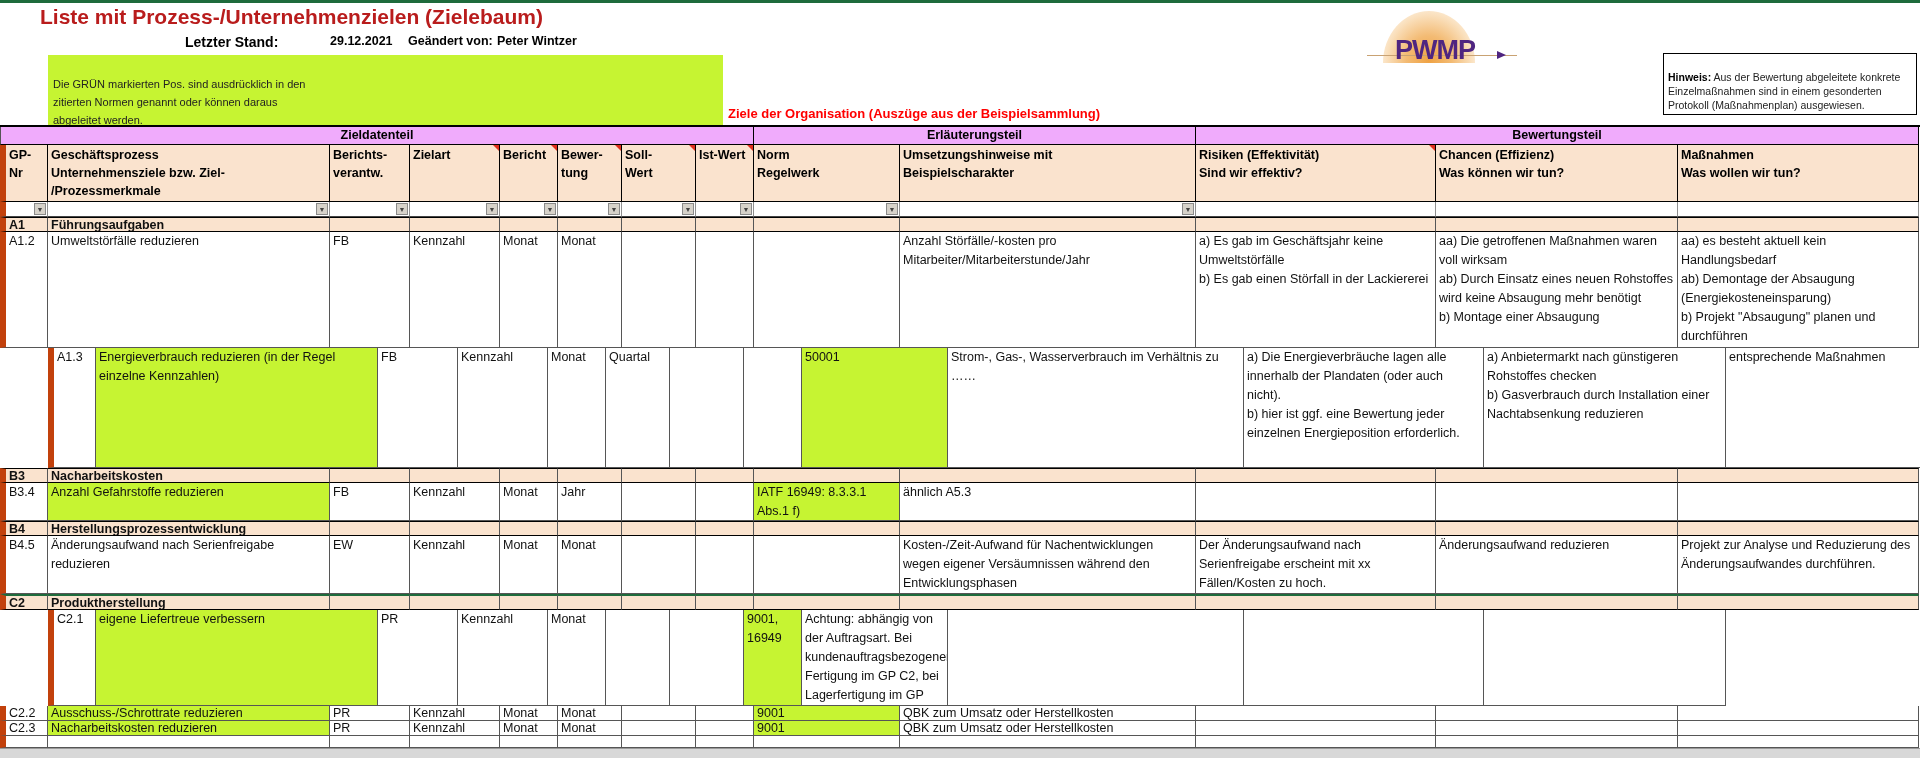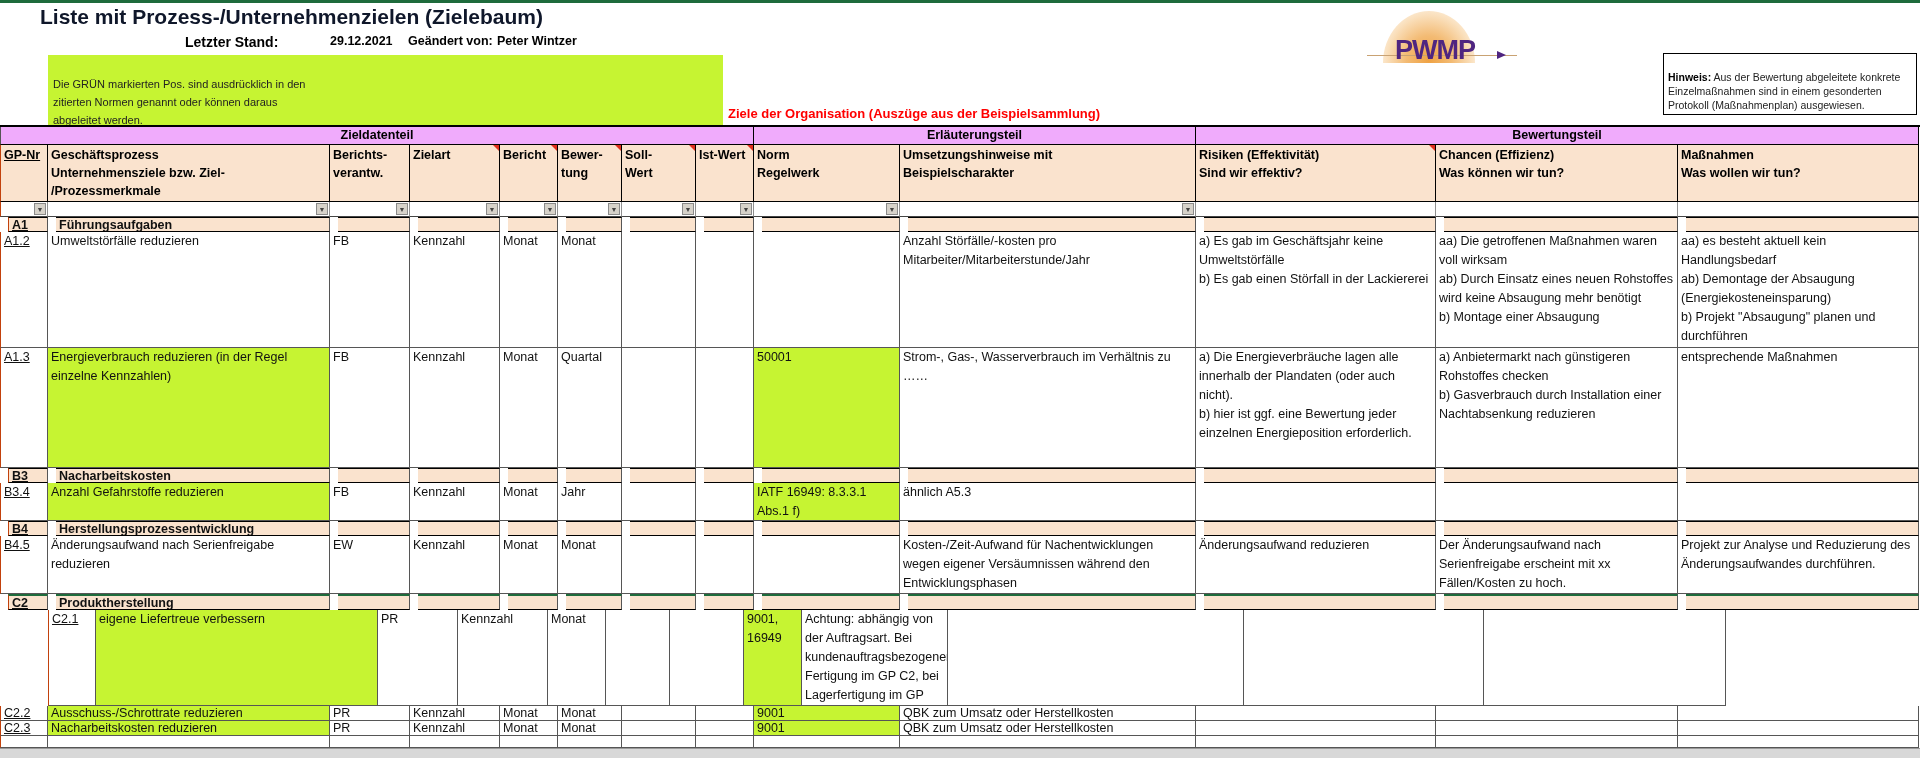--- a/index.html
+++ b/index.html
@@ -2,21 +2,21 @@
 <html><head>
 <meta charset="utf-8">
 <style>
   * { box-sizing: border-box; }
   body { margin:0; font-family:"Liberation Sans", sans-serif; background:#fff; }
   .screen { position:relative; width:1920px; height:758px; background:#fff; overflow:hidden; }
   .topbar { height:3px; background:#1E6B3C; }
 
   
   .header-zone { position:relative; height:122px; }
-  .title { position:absolute; left:40px; top:2px; font-size:21px; font-weight:bold; color:#0f172a; }
+  .title { position:absolute; left:40px; top:2px; font-size:21px; font-weight:bold; color:#b91c1c; }
   .stand-label  { position:absolute; left:185px; top:31px; font-size:14px; font-weight:bold; }
   .stand-value  { position:absolute; left:330px; top:31px; font-size:12.5px; font-weight:bold; }
   .changed-label{ position:absolute; left:408px; top:31px; font-size:12.5px; font-weight:bold; }
   .changed-value{ position:absolute; left:497px; top:31px; font-size:12.5px; font-weight:bold; }
   .green-note { position:absolute; left:48px; top:52px; width:675px; height:70px; background:#C6F432;
                 font-size:11px; line-height:18px; padding:20px 0 0 5px; white-space:pre-line; color:#222; }
   .red-caption { position:absolute; left:728px; top:103px; font-size:13px; font-weight:bold; color:#FF0000; }
 
   .logo { position:absolute; left:1375px; top:6px; width:140px; height:62px; }
   .logo-dome { position:absolute; left:8px; top:2px; width:92px; height:52px;
@@ -35,35 +35,35 @@
   .sheet { position:relative; border-top:2px solid #000; width:1920px; }
 
   .groups-row { display:grid; grid-template-columns:754px 442px 723px; height:18px; }
   .group-cell { background:#f0abfc; border-right:1px solid #000; border-bottom:1px solid #000;
                 font-size:12.5px; font-weight:bold; text-align:center; line-height:17px; color:#000; }
   .group-cell.first { border-left:1px solid #555; }
 
   .grid-row { display:grid; grid-template-columns:48px 282px 80px 90px 58px 64px 74px 58px 146px 296px 240px 242px 241px; }
   .cell { position:relative; overflow:hidden; padding:0 3px; font-size:12.5px; line-height:19px;
           white-space:pre-wrap; color:#111; border-right:1px solid #565656; border-bottom:1px solid #565656; background:#fff; }
-  .cell.first { border-left:1px solid #c2410c;text-decoration:underline; }
+  .cell.first { border-left:6px solid #c2410c; }
 
   .colhead-row { height:57px; }
   .colhead-row .cell { background:#FAE3CE; font-weight:bold; border-right:1px solid #000; border-bottom:1px solid #000;
                        line-height:18px; padding-top:1px; white-space:pre-line; color:#000; }
   .tri { position:absolute; top:0; right:0; width:0; height:0;
          border-left:6px solid transparent; border-top:6px solid #E0301E; }
 
   .grid-row.filter { }
   .grid-row.filter .cell { background:#fff; border-right:1px solid #8f8f8f; border-bottom:1px solid #444; }
   .dd-btn { position:absolute; right:1px; top:1px; width:12px; height:12px; background:#D6D2CA;
             border:1px solid #8A8A8A; display:flex; align-items:center; justify-content:center; }
   .dd-icon { font-size:7px; color:#444; line-height:1; }
 
-  .grid-row.section .cell { background:#FAE3CE; font-weight:bold; border-top:1px solid #000; border-bottom:1px solid #000;margin-left:8px; }
+  .grid-row.section .cell { background:#FAE3CE; font-weight:bold; border-top:1px solid #000; border-bottom:1px solid #000; }
   .grid-row.tight .cell { line-height:14px; }
   .grid-row.green-top .cell { border-top:2px solid #1E6B3C; }
   .cell.green { background:#C6F432; }
 
   .bottom-fill { height:12px; background:#D8D8D8; border-top:1px solid #9a9a9a; }
 </style>
 </head>
 <body>
 
 <div class="screen">
@@ -167,21 +167,21 @@
           <div class="cell">Anzahl Störfälle/-kosten pro Mitarbeiter/Mitarbeiterstunde/Jahr</div>
           <div class="cell">a) Es gab im Geschäftsjahr keine Umweltstörfälle
 b) Es gab einen Störfall in der Lackiererei</div>
           <div class="cell">aa) Die getroffenen Maßnahmen waren voll wirksam
 ab) Durch Einsatz eines neuen Rohstoffes wird keine Absaugung mehr benötigt
 b) Montage einer Absaugung</div>
           <div class="cell">aa) es besteht aktuell kein Handlungsbedarf
 ab) Demontage der Absaugung (Energiekosteneinsparung)
 b) Projekt "Absaugung" planen und durchführen</div>
         </div>
-        <div class="grid-row data" style="height: 120px;">
+        <div class="grid-row data" style="height: 120px; padding-left: 48px;">
           <div class="cell first">A1.3</div>
           <div class="cell green">Energieverbrauch reduzieren (in der Regel einzelne Kennzahlen)</div>
           <div class="cell">FB</div>
           <div class="cell">Kennzahl</div>
           <div class="cell">Monat</div>
           <div class="cell">Quartal</div>
           <div class="cell"></div>
           <div class="cell"></div>
           <div class="cell green">50001</div>
           <div class="cell">Strom-, Gas-, Wasserverbrauch im Verhältnis zu ……</div>
@@ -240,22 +240,22 @@
           <div class="cell first">B4.5</div>
           <div class="cell">Änderungsaufwand nach Serienfreigabe reduzieren</div>
           <div class="cell">EW</div>
           <div class="cell">Kennzahl</div>
           <div class="cell">Monat</div>
           <div class="cell">Monat</div>
           <div class="cell"></div>
           <div class="cell"></div>
           <div class="cell"></div>
           <div class="cell">Kosten-/Zeit-Aufwand für Nachentwicklungen wegen eigener Versäumnissen während den Entwicklungsphasen</div>
+          <div class="cell">Der Änderungsaufwand nach Serienfreigabe erscheint mit xx Fällen/Kosten zu hoch.</div>
           <div class="cell">Änderungsaufwand reduzieren</div>
-          <div class="cell">Der Änderungsaufwand nach Serienfreigabe erscheint mit xx Fällen/Kosten zu hoch.</div>
           <div class="cell">Projekt zur Analyse und Reduzierung des Änderungsaufwandes durchführen.</div>
         </div>
         <div class="grid-row section tight green-top" style="height: 16px;">
           <div class="cell first">C2</div>
           <div class="cell">Produktherstellung</div>
           <div class="cell"></div>
           <div class="cell"></div>
           <div class="cell"></div>
           <div class="cell"></div>
           <div class="cell"></div>

